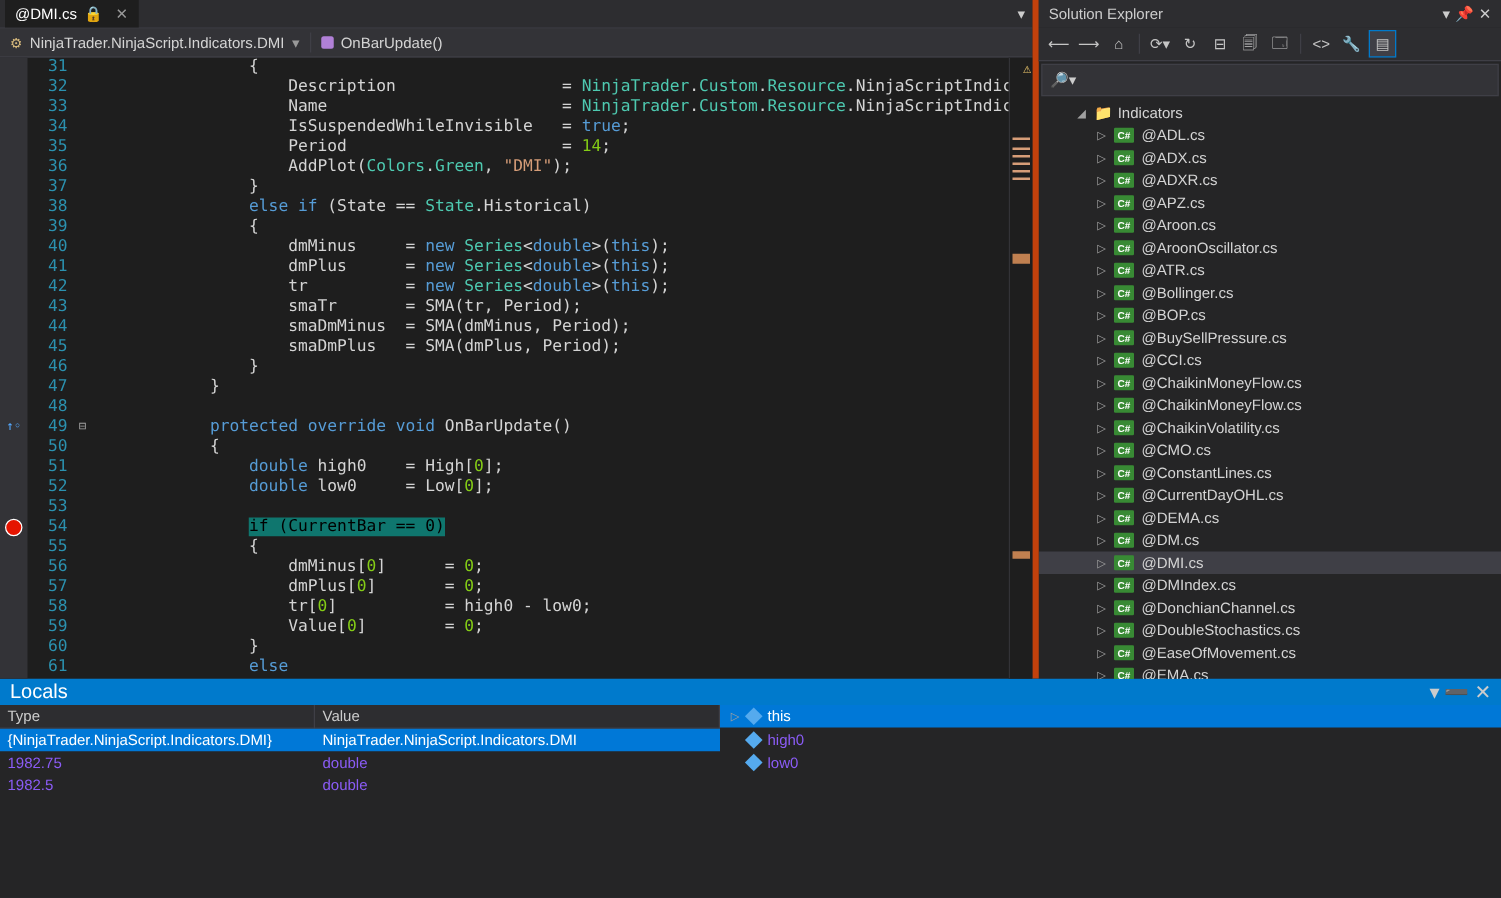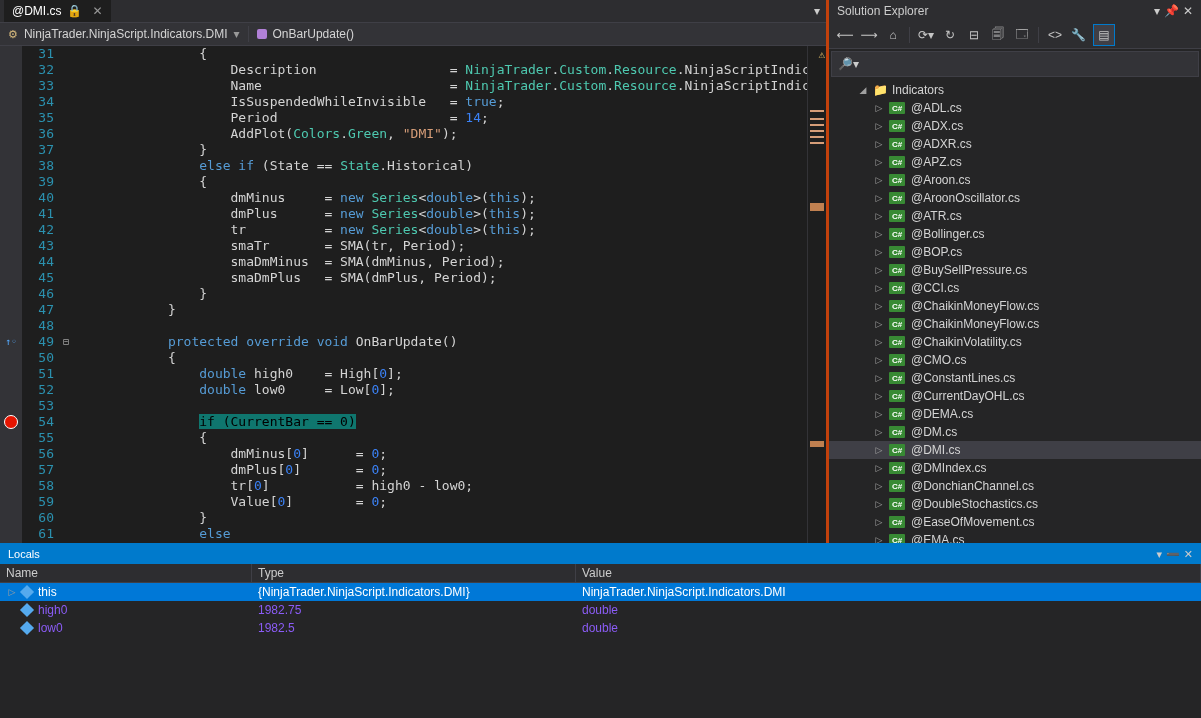--- a/index.html
+++ b/index.html
@@ -24,45 +24,45 @@
 .arrow-ico{color:#55aaff;font-size:10px}
 .lncol{width:32px;color:#2b91af;text-align:right;padding-right:4px}
 .lncol div{height:16px}
 .foldcol{width:16px}
 .foldcol div{height:16px;display:flex;align-items:center;justify-content:center;color:#a0a0a0;font-size:10px}
 .codecol{flex:1;white-space:pre;overflow:hidden}
 .codeline{height:16px}
 .k{color:#569cd6}
 .t{color:#4ec9b0}
 .s{color:#d69d78}
-.n{color:#3b82f6}
+.n{color:#84cc16}
 .id{color:#d4d4d4}
 .hl-line{background:#0f766e;color:#000}
 .ov-ruler{width:18px;background:#1e1e1e;border-left:1px solid #333337;position:relative}
 .ov-mark{position:absolute;right:2px;width:14px;height:2px}
 .ov-warn{position:absolute;right:1px;top:1px;color:#e9c46a;font-size:11px}
-.se-col{flex:1;display:flex;flex-direction:column;background:#252526;border-left:3px solid #c2410c}
+.se-col{flex:1;display:flex;flex-direction:column;background:#252526;border-left:5px solid #c2410c}
 .se-title{display:flex;align-items:center;height:22px;background:#2d2d30;color:#ccc;padding:0 8px;justify-content:space-between}
 .panel-ctrls{display:flex;gap:4px;color:#ccc}
 .se-toolbar{display:flex;align-items:center;gap:4px;height:26px;background:#2d2d30;padding:0 6px;border-bottom:1px solid #3f3f46}
 .tbtn{width:20px;height:20px;display:flex;align-items:center;justify-content:center;color:#c5c5c5;cursor:pointer}
 .tbtn.sel{border:1px solid #007acc;background:#3f3f46}
 .tsep{width:1px;height:16px;background:#3f3f46;margin:0 2px}
 .se-search{display:flex;align-items:center;height:24px;background:#333337;border:1px solid #3f3f46;margin:2px;padding:0 6px;color:#999}
 .se-search input{flex:1;background:transparent;border:0;outline:0;color:#ccc;font-size:12px}
 .se-tree{flex:1;overflow:auto;padding-top:2px}
 .tnode{display:flex;align-items:center;height:18px;padding-left:12px;gap:4px;cursor:pointer}
 .tnode.d1{padding-left:28px}
 .tnode.d2{padding-left:44px}
 .tnode.sel{background:#3f3f46}
 .exp{width:12px;color:#a0a0a0;font-size:9px;text-align:center}
 .fo-ico{color:#dcb67a;font-size:12px}
 .csf-ico{display:inline-flex;align-items:center;justify-content:center;width:14px;height:12px;background:#388a34;color:#fff;font-size:8px;font-weight:bold;border-radius:1px;margin-right:2px;padding:0 1px}
 .bot{height:174px;display:flex;flex-direction:column;background:#252526;border-top:1px solid #007acc}
-.locals-title{display:flex;align-items:center;justify-content:space-between;height:20px;background:#007acc;color:#fff;padding:0 8px;font-size:11px}
+.locals-title{display:flex;align-items:center;justify-content:space-between;height:20px;background:#007acc;color:#fff;padding:0 8px;font-size:16px}
 .locals-grid{display:grid;grid-template-columns:252px 324px 1fr;font-size:12px}
 .lh{background:#2d2d30;border-bottom:1px solid #3f3f46;border-right:1px solid #3f3f46;padding:2px 6px;color:#ccc}
 .lc{padding:1px 6px;color:#8b5cf6;height:16px;display:flex;align-items:center;gap:4px;border-right:1px solid transparent}
 .lrow{display:contents}
 .lrow.sel .lc{background:#0078d7;color:#fff}
 .var-ico{width:10px;height:10px;background:#55aaee;transform:rotate(45deg);display:inline-block;margin-right:2px}
 </style>
 </head>
 <body>
 
@@ -375,21 +375,20 @@
   <div class="bot">
     <div class="locals-title">
       <span>Locals</span>
       <span class="panel-ctrls">
         <span>▾</span>
         <span>➖</span>
         <span>✕</span>
       </span>
     </div>
     <div class="locals-grid" id="localsgrid">
-        <div class="lh">Name</div>
         <div class="lh">Type</div>
         <div class="lh">Value</div>
         <div class="lrow sel"><div class="lc">
             <span class="exp">▷</span>
             <span class="var-ico"></span>
             <span>this</span>
           </div><div class="lc">{NinjaTrader.NinjaScript.Indicators.DMI}</div><div class="lc">NinjaTrader.NinjaScript.Indicators.DMI</div></div>
         <div class="lrow"><div class="lc">
             <span style="width:12px"></span>
             <span class="var-ico"></span>

